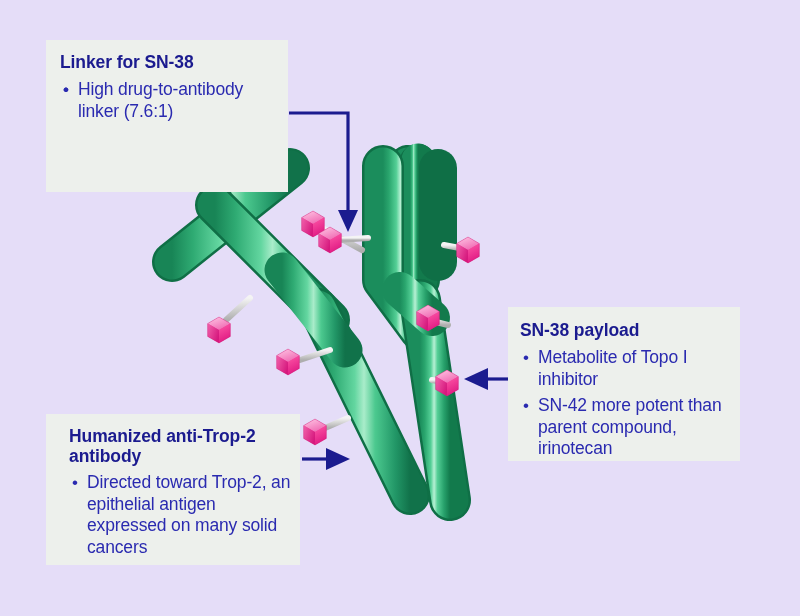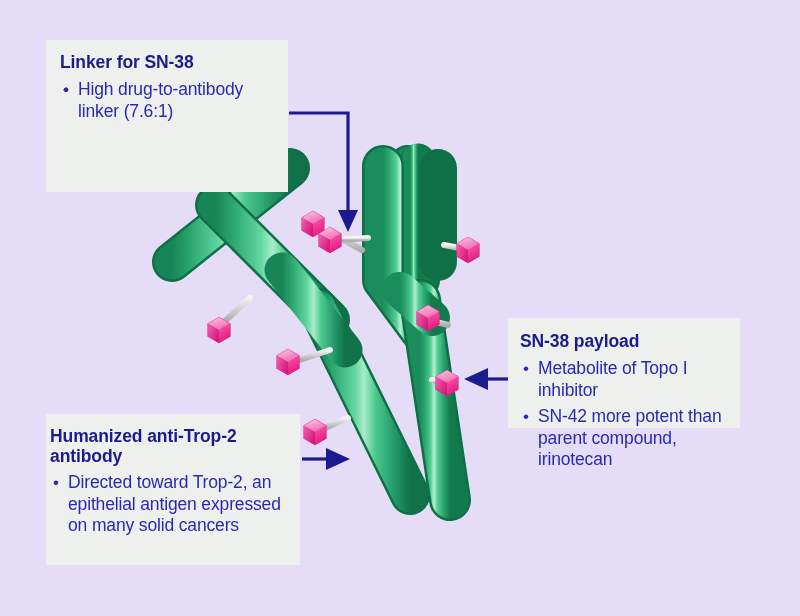--- a/index.html
+++ b/index.html
@@ -66,31 +66,31 @@
   
   #callout-linker {
     left: 46px;
     top: 40px;
     width: 242px;
     height: 152px;
     padding: 12px 6px 8px 14px;
   }
   #callout-payload {
     left: 508px;
-    top: 318px;
+    top: 307px;
     width: 232px;
-    height: 110px;
+    height: 154px;
     padding: 13px 8px 8px 12px;
   }
   #callout-antibody {
     left: 46px;
     top: 414px;
     width: 254px;
     height: 151px;
-    padding: 12px 8px 8px 4px;
+    padding: 12px 8px 8px 23px;
   }
   #callout-antibody .callout-title {
     line-height: 20px;
   }
 </style>
 </head>
 <body>
 
 <div id="canvas">
 

